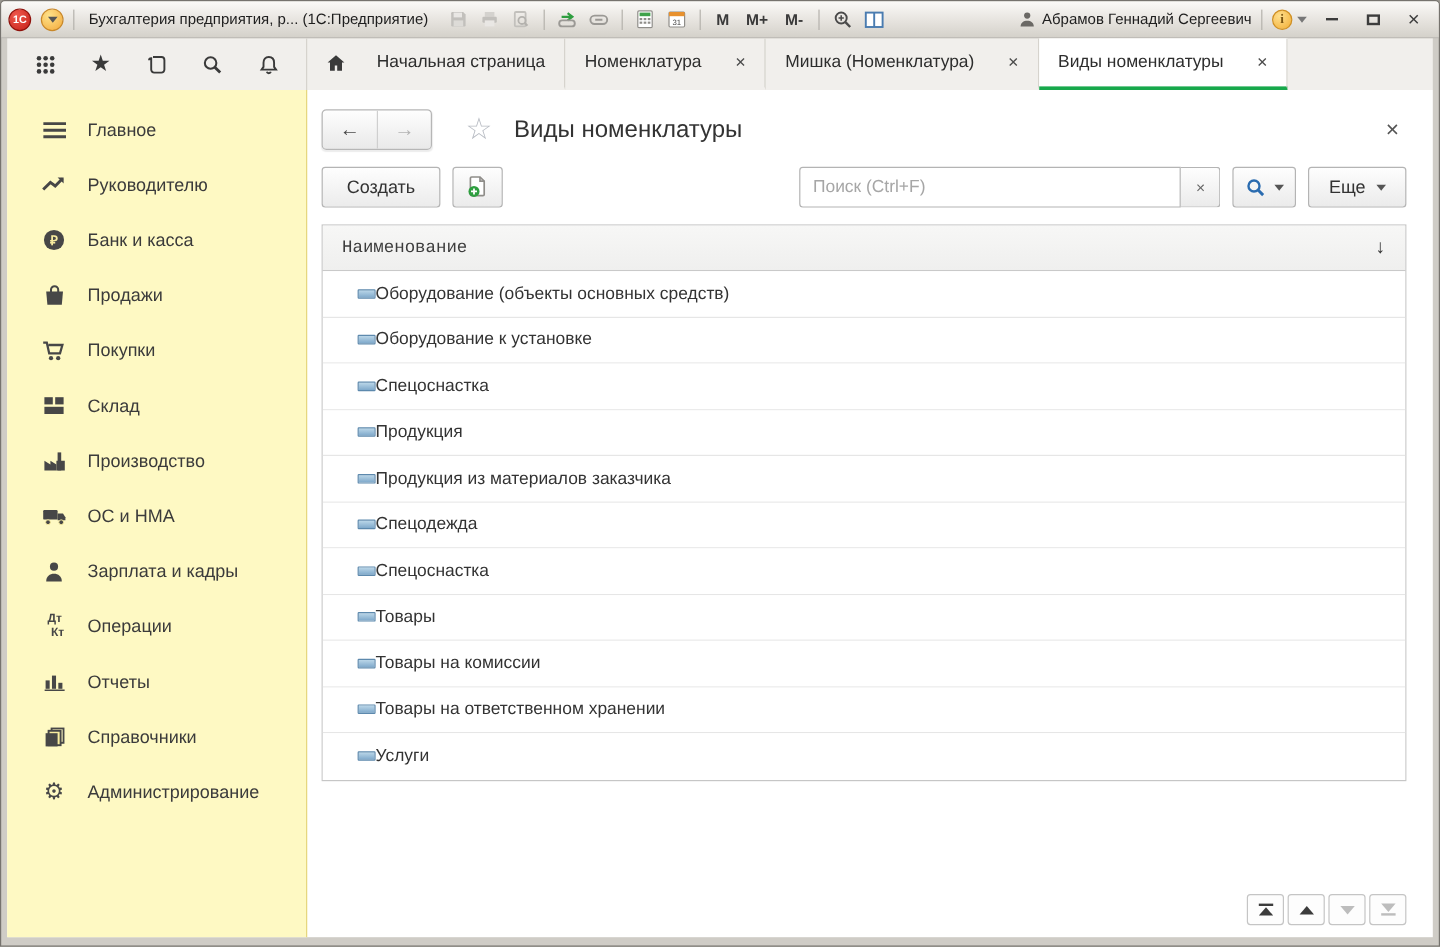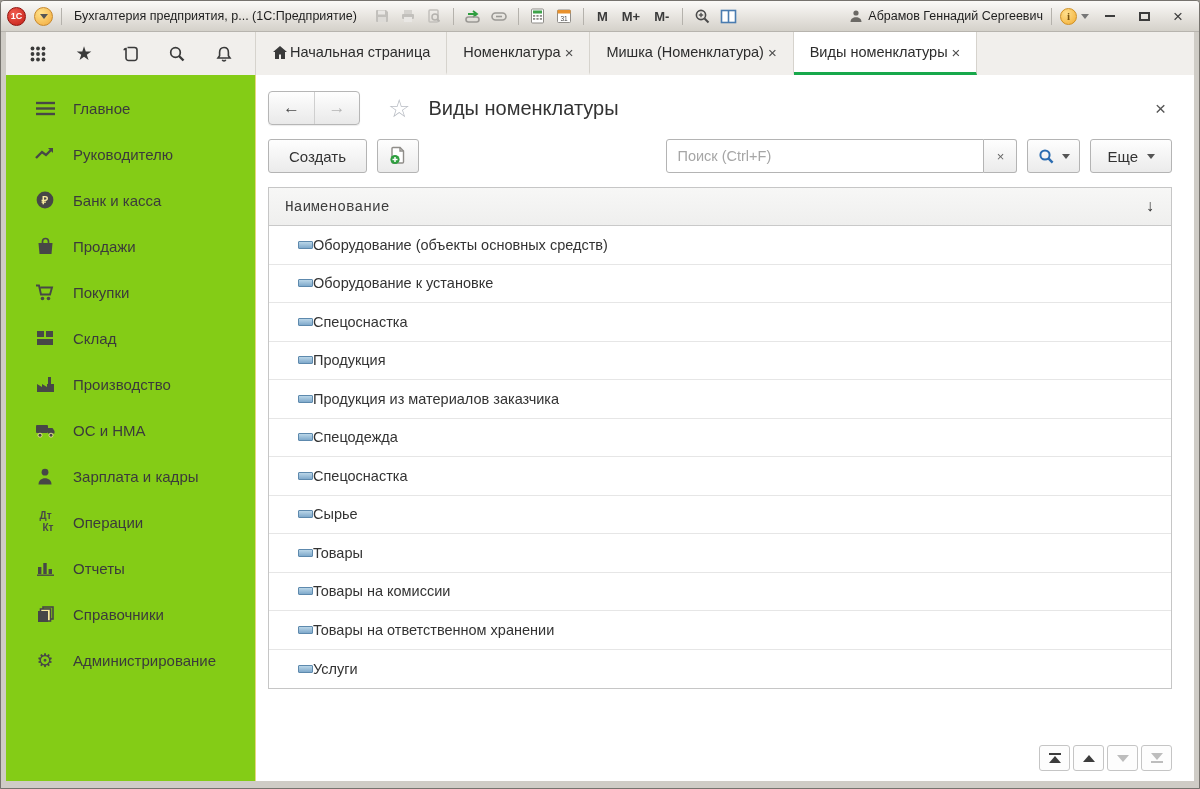--- a/index.html
+++ b/index.html
@@ -37,30 +37,30 @@
 
   
   .app-frame { flex:1; display:flex; flex-direction:column; padding:0 5px 7px 5px; min-height:0; }
 
   
   .tabbar { height:43px; flex:0 0 43px; background:#f1efec; display:flex; align-items:stretch; }
   .tool-strip { width:250px; flex:0 0 250px; display:flex; align-items:center; justify-content:space-evenly;
                 border-right:1px solid #d6d3cd; }
   .strip-ico { display:flex; align-items:center; justify-content:center; width:30px; height:30px; color:#3a3a3a; }
   .star-glyph { font-size:19px; color:#3a3a3a; line-height:1; }
-  .tab { display:flex; align-items:center; gap:2px; padding:0 16px; font-size:14.5px; color:#2d2d2d;
+  .tab { display:flex; align-items:center; gap:26px; padding:0 16px; font-size:14.5px; color:#2d2d2d;
          border-right:1px solid #d6d3cd; border-bottom:3px solid transparent; cursor:default; white-space:nowrap; }
   .tab.active { background:#ffffff; border-bottom-color:#17a84b; }
   .tab-close { font-size:15px; color:#4c4c4c; line-height:1; margin-left:2px; }
 
   
   .main-row { flex:1; display:flex; min-height:0; background:#fff; }
 
   
-  .sidebar { width:250px; flex:0 0 250px; background:#84cc16; border-right:1px solid #e6d77f;
+  .sidebar { width:250px; flex:0 0 250px; background:#fef9c3; border-right:1px solid #e6d77f;
              padding-top:10px; overflow:hidden; }
   .side-item { display:flex; align-items:center; gap:17px; height:46px; padding-left:28px;
                font-size:15px; color:#3b3b3b; cursor:default; }
   .side-ico { width:22px; flex:0 0 22px; display:flex; align-items:center; justify-content:center; color:#474747; }
   .dtkt { font-size:10px; font-weight:bold; color:#474747; line-height:1.05; text-align:right; }
   .gear-glyph { font-size:19px; color:#474747; line-height:1; }
 
   
   .content { flex:1; display:flex; flex-direction:column; padding:12px 22px 0 12px; min-width:0; }
   .content-header { display:flex; align-items:center; height:42px; flex:0 0 42px; }
@@ -496,24 +496,20 @@
               <div class="row">
                 <span class="dash-ico"></span>
                 <span>Спецодежда</span>
               </div>
 
               <div class="row">
                 <span class="dash-ico"></span>
                 <span>Спецоснастка</span>
               </div>
 
-              <div class="row">
-                <span class="dash-ico"></span>
-                <span>Сырье</span>
-              </div>
 
               <div class="row">
                 <span class="dash-ico"></span>
                 <span>Товары</span>
               </div>
 
               <div class="row">
                 <span class="dash-ico"></span>
                 <span>Товары на комиссии</span>
               </div>

